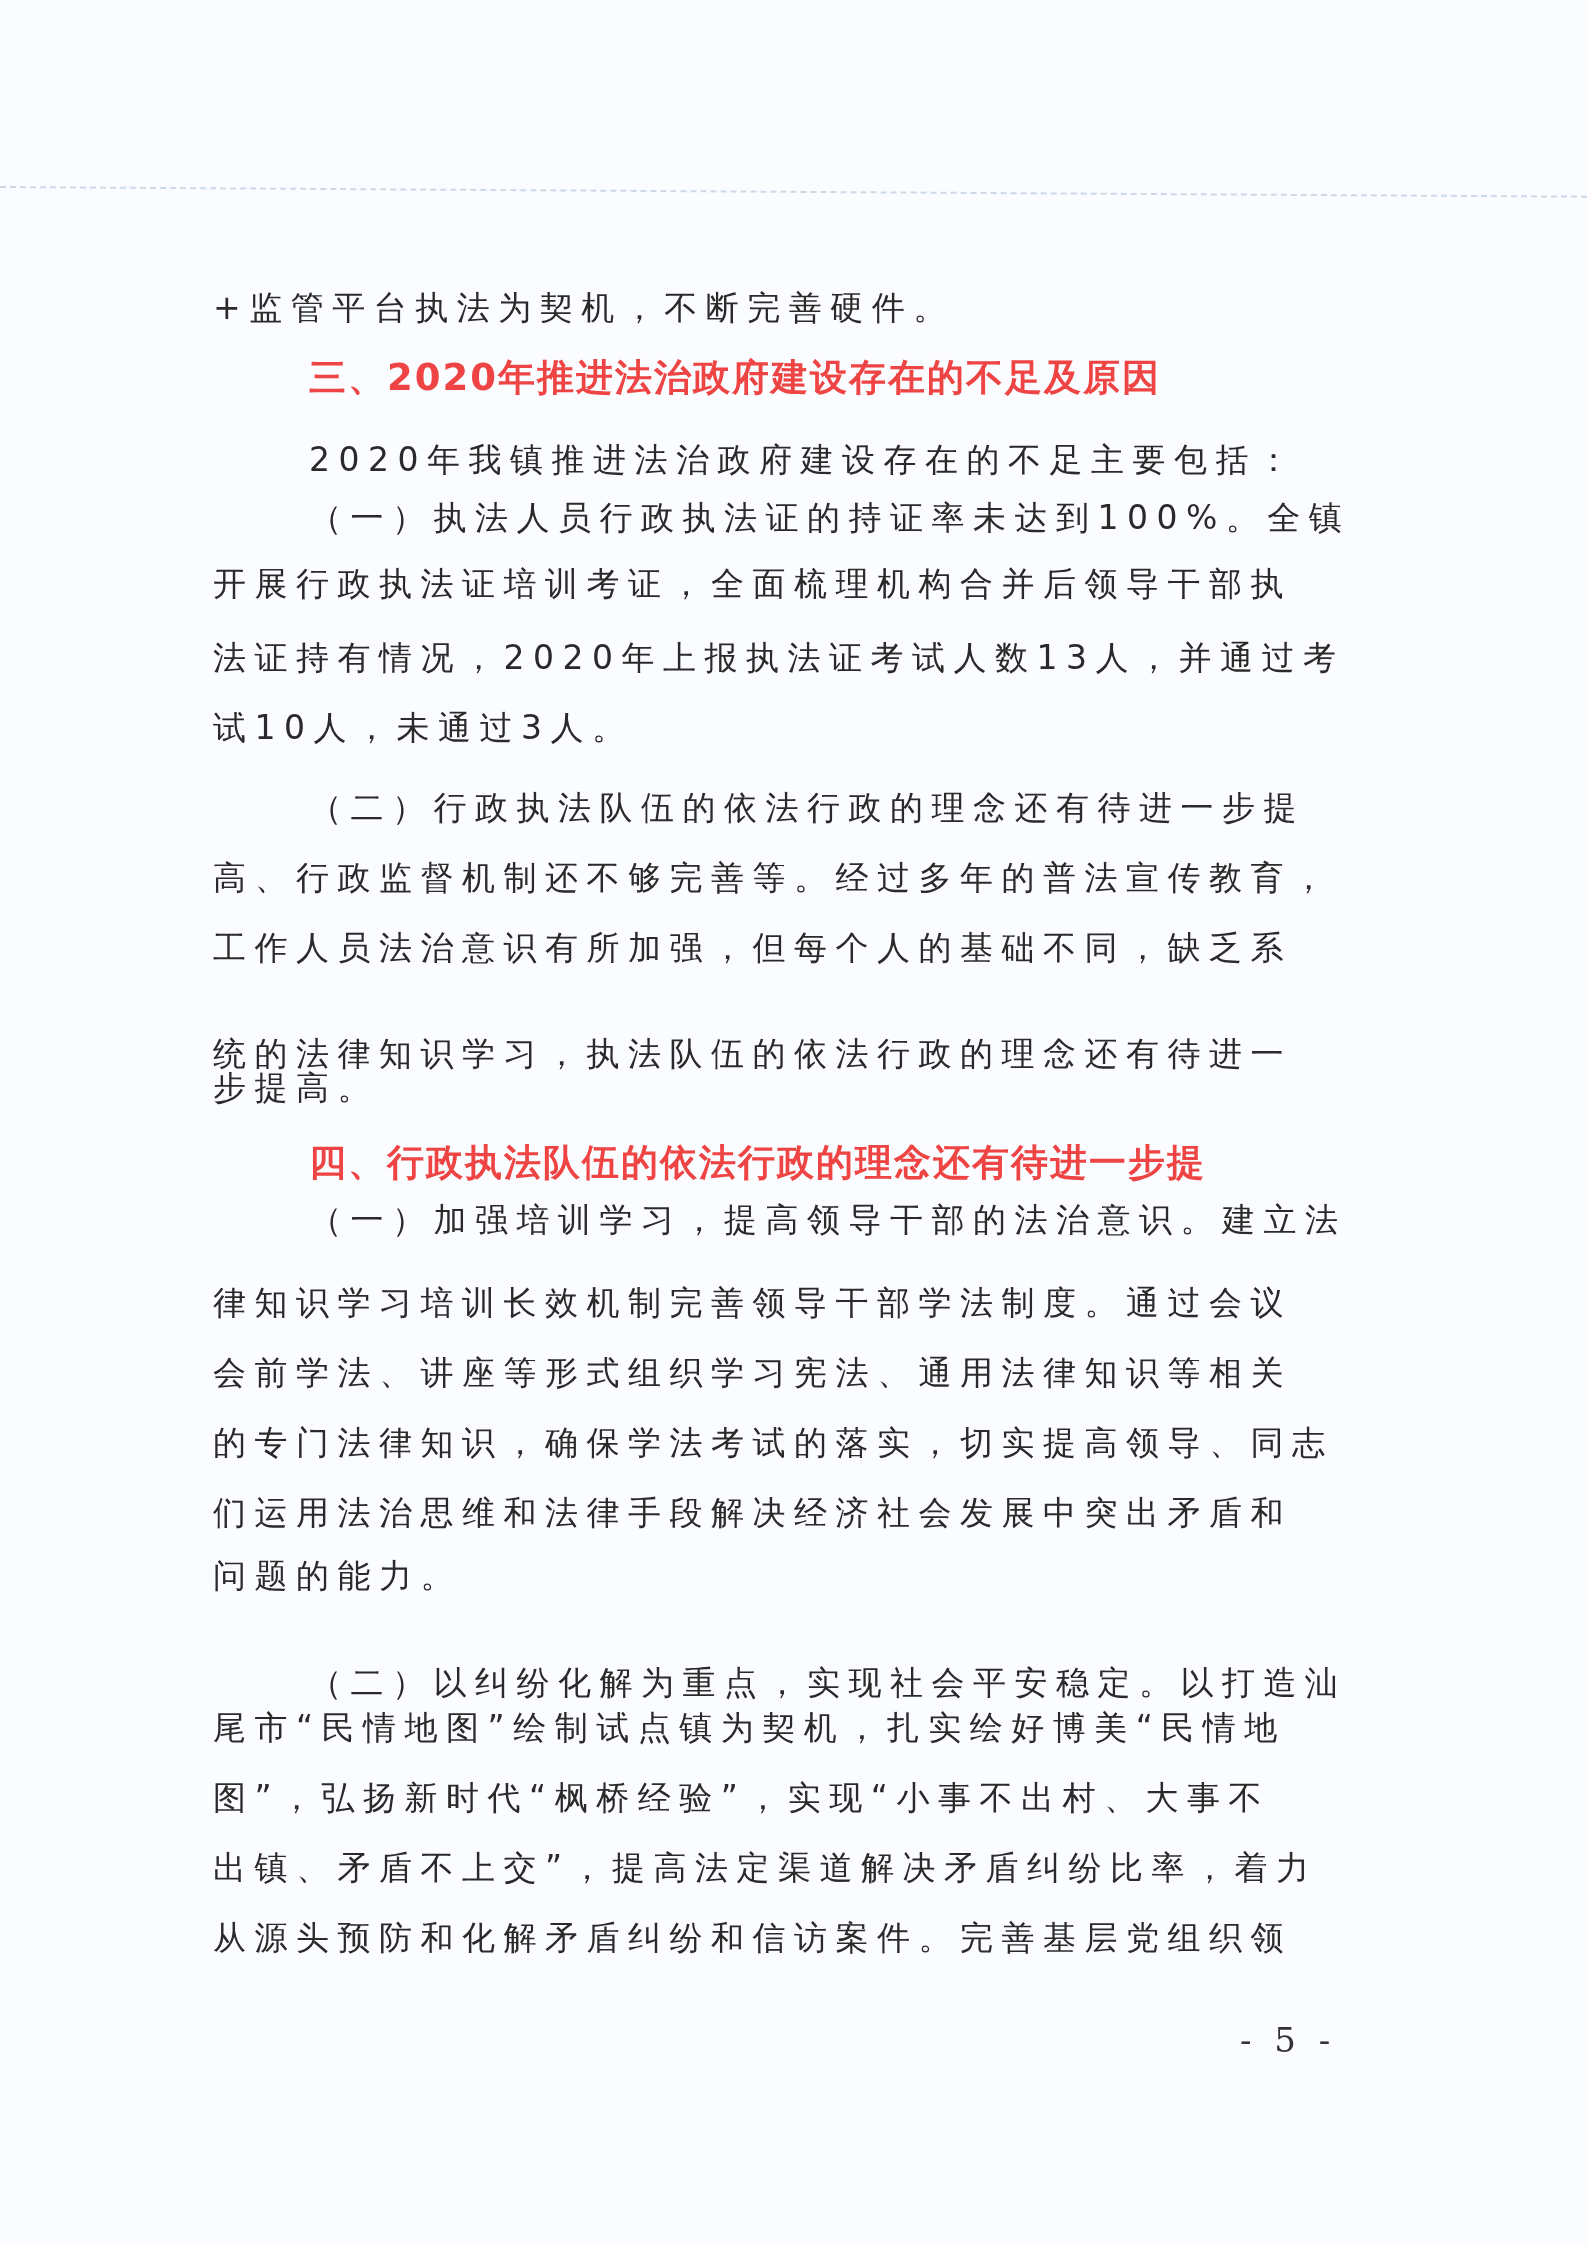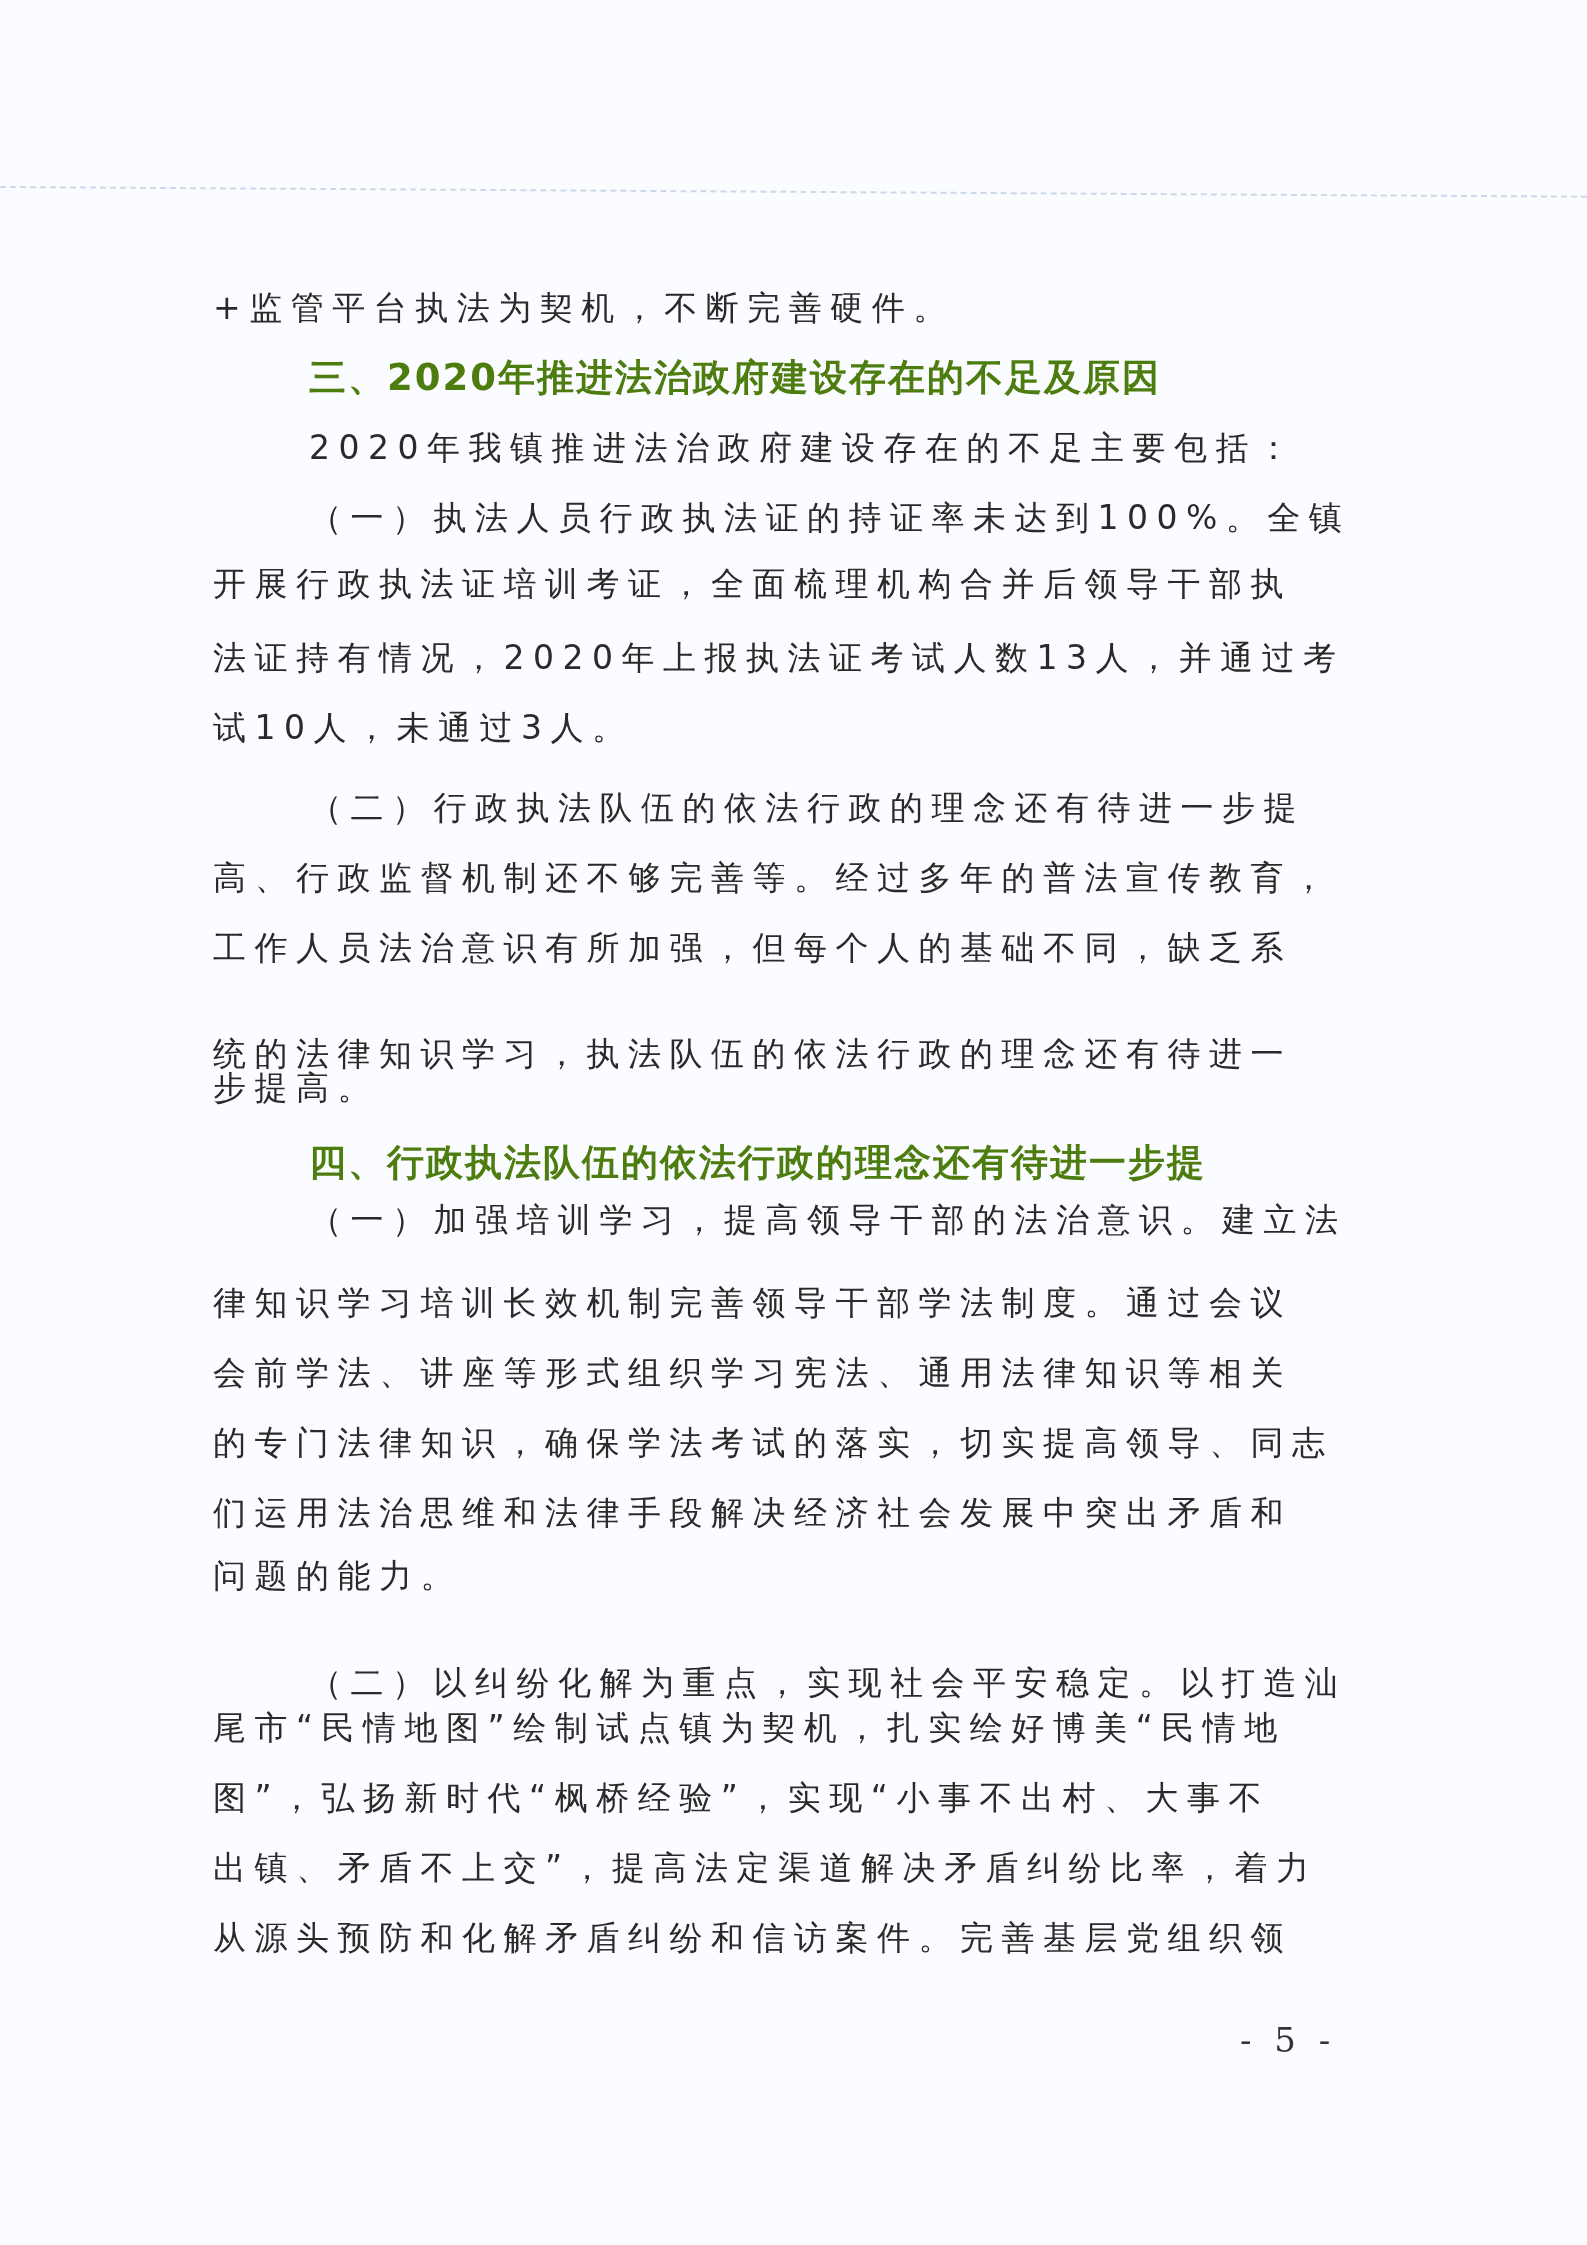--- a/index.html
+++ b/index.html
@@ -38,42 +38,42 @@
       white-space: nowrap;
       font-size: 33px;
       line-height: 44px;
       letter-spacing: 8.5px;
     }
     .heading {
       font-family: "DejaVu Sans", sans-serif;
       font-weight: bold;
       letter-spacing: 2px;
       font-size: 37px;
-      color: #4d7c0f;
+      color: #ef4444;
     }
     .indent { left: 96px; }
     .page-number {
       position: absolute;
       left: 1240px;
       top: 2020px;
       font-family: "DejaVu Serif", serif;
       font-size: 34px;
       letter-spacing: 6px;
       color: #333;
     }
   </style>
 </head>
 <body>
 
 <div class="scan-line"></div>
 
 <div class="page">
   <div class="line" style="top:0px">+监管平台执法为契机，不断完善硬件。</div>
   <div class="line heading indent" style="top:70px">三、2020年推进法治政府建设存在的不足及原因</div>
-  <div class="line indent" style="top:140px">2020年我镇推进法治政府建设存在的不足主要包括：</div>
+  <div class="line indent" style="top:152px">2020年我镇推进法治政府建设存在的不足主要包括：</div>
   <div class="line indent" style="top:210px">（一）执法人员行政执法证的持证率未达到100%。全镇</div>
   <div class="line" style="top:276px">开展行政执法证培训考证，全面梳理机构合并后领导干部执</div>
   <div class="line" style="top:350px">法证持有情况，2020年上报执法证考试人数13人，并通过考</div>
   <div class="line" style="top:420px">试10人，未通过3人。</div>
   <div class="line indent" style="top:500px">（二）行政执法队伍的依法行政的理念还有待进一步提</div>
   <div class="line" style="top:570px">高、行政监督机制还不够完善等。经过多年的普法宣传教育，</div>
   <div class="line" style="top:640px">工作人员法治意识有所加强，但每个人的基础不同，缺乏系</div>
   <div class="line" style="top:746px">统的法律知识学习，执法队伍的依法行政的理念还有待进一</div>
   <div class="line" style="top:780px">步提高。</div>
   <div class="line heading indent" style="top:855px">四、行政执法队伍的依法行政的理念还有待进一步提</div>

